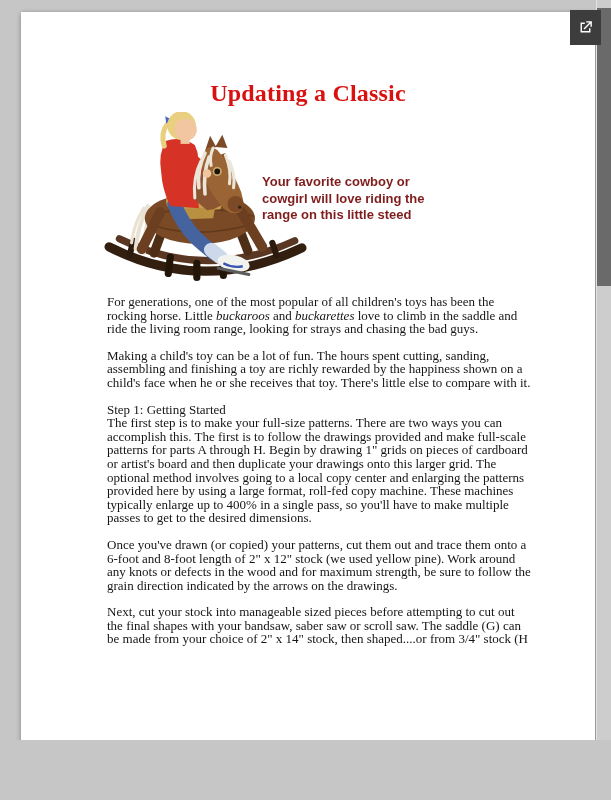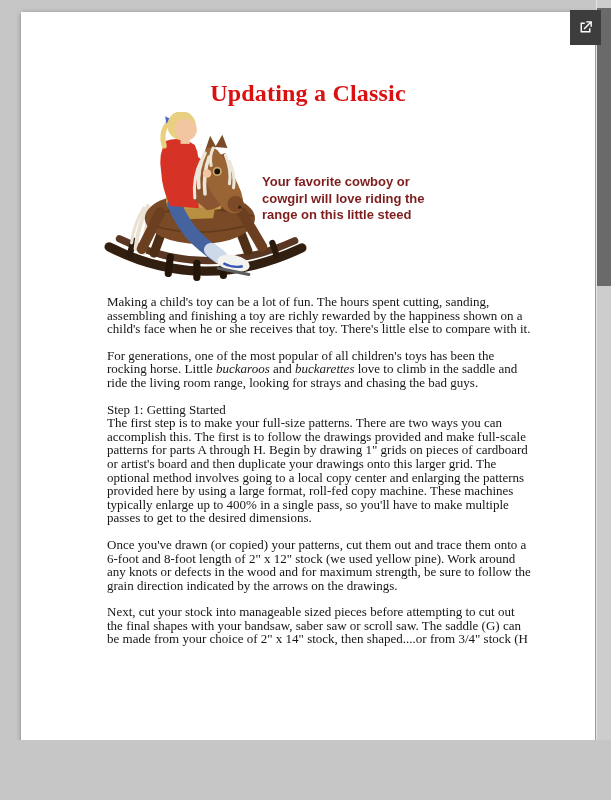--- a/index.html
+++ b/index.html
@@ -120,26 +120,26 @@
           <circle cx="102" cy="60" r="4.2" fill="#f2c6a0"></circle>
         </g>
       </svg>
     </div>
 
     <div class="subtitle">Your favorite cowboy or
 cowgirl will love riding the
 range on this little steed</div>
 
     <div class="body-text">
+      <p><span>For generations, one of the most popular of all children's toys has been the
+rocking horse. Little </span><i>buckaroos</i><span> and </span><i>buckarettes</i><span> love to climb in the saddle and
+ride the living room range, looking for strays and chasing the bad guys.</span></p>
       <p>Making a child's toy can be a lot of fun. The hours spent cutting, sanding,
 assembling and finishing a toy are richly rewarded by the happiness shown on a
 child's face when he or she receives that toy. There's little else to compare with it.</p>
-      <p><span>For generations, one of the most popular of all children's toys has been the
-rocking horse. Little </span><i>buckaroos</i><span> and </span><i>buckarettes</i><span> love to climb in the saddle and
-ride the living room range, looking for strays and chasing the bad guys.</span></p>
       <p class="heading nogap">Step 1: Getting Started</p>
       <p>The first step is to make your full-size patterns. There are two ways you can
 accomplish this. The first is to follow the drawings provided and make full-scale
 patterns for parts A through H. Begin by drawing 1" grids on pieces of cardboard
 or artist's board and then duplicate your drawings onto this larger grid. The
 optional method involves going to a local copy center and enlarging the patterns
 provided here by using a large format, roll-fed copy machine. These machines
 typically enlarge up to 400% in a single pass, so you'll have to make multiple
 passes to get to the desired dimensions.</p>
       <p>Once you've drawn (or copied) your patterns, cut them out and trace them onto a

